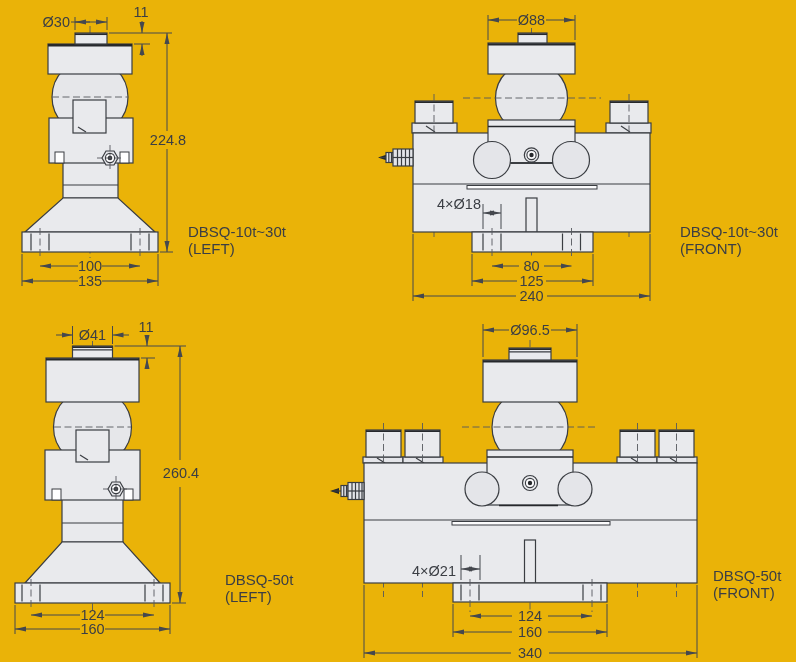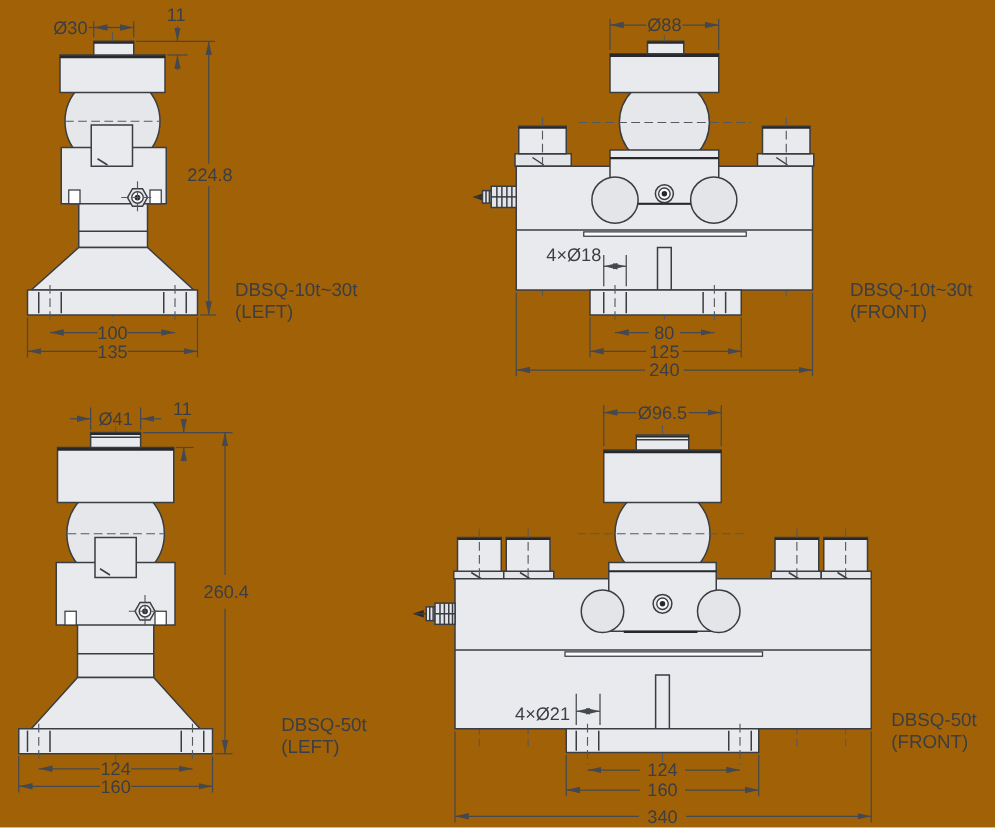--- a/index.html
+++ b/index.html
@@ -1,16 +1,16 @@
 <!DOCTYPE html>
 <html><head>
 <meta charset="utf-8">
 <style>
   html,body{margin:0;padding:0;background:#ffffff;}
-  .stage{position:relative;width:796px;height:662px;background:#a16207;overflow:hidden;}
+  .stage{position:relative;width:796px;height:662px;background:#eab308;overflow:hidden;}
   svg{display:block;}
   svg text{font-family:"Liberation Sans",sans-serif;font-size:14.5px;fill:#3b3e44;}
   svg text.lbl{font-size:15px;}
   .ol{fill:#e9eaed;stroke:#3a3d42;stroke-width:1.2;}
   .ol2{fill:#e4e5e9;stroke:#3a3d42;stroke-width:1.2;}
   .ballf{fill:#e6e7ea;stroke:#3a3d42;stroke-width:1.2;}
   .slot{fill:#fcfcfd;stroke:#3a3d42;stroke-width:1;}
   .ln{stroke:#3a3d42;stroke-width:1.2;fill:none;}
   .thk{stroke:#26282c;stroke-width:2.4;fill:none;}
   .thn{stroke:#26282c;stroke-width:1.7;fill:none;}

